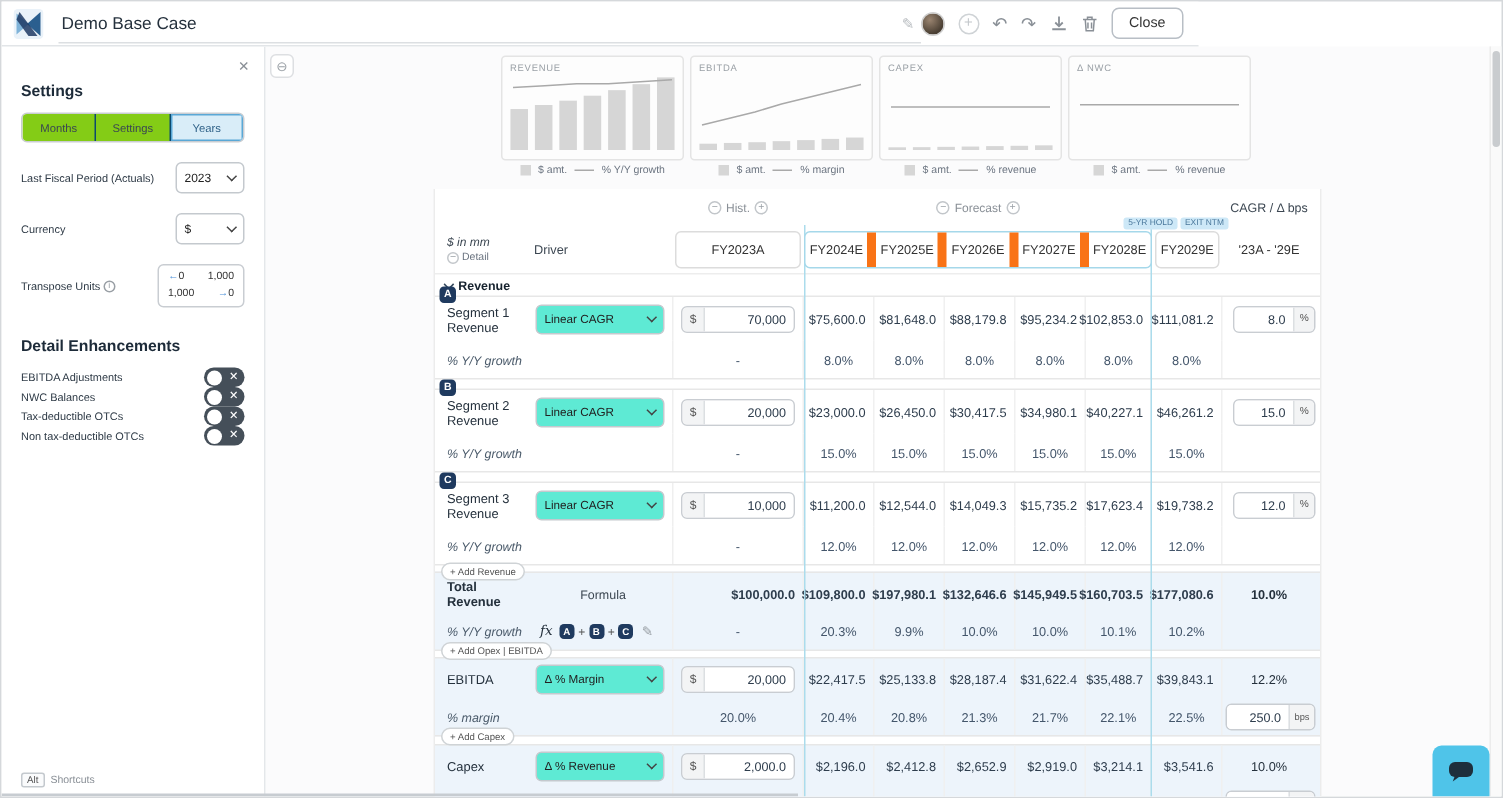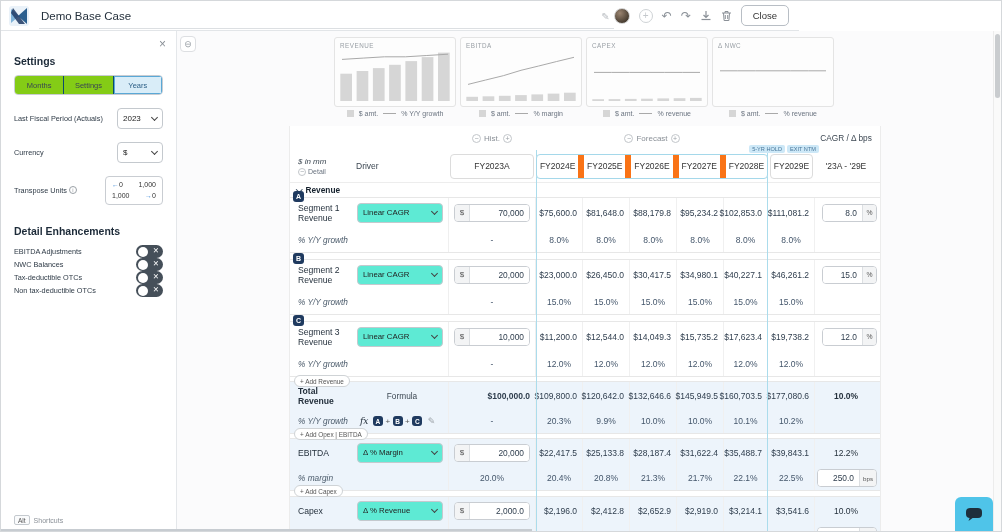--- a/index.html
+++ b/index.html
@@ -98,21 +98,21 @@
   .ig-pre{width:15px;background:#f3f4f5;border-right:1px solid #dcdfe2;display:flex;align-items:center;justify-content:center;font-size:8px;color:#555}
   .ig-in{flex:1;border:0;outline:0;text-align:right;padding-right:5px;font-size:8.4px;color:#2e3d4d;font-family:inherit;min-width:0;background:#fff}
   .cagr-cell{justify-content:flex-end}
   .cgroup{display:flex;height:18px;border:1px solid #c9cdd2;border-radius:4px;overflow:hidden;background:#fff;width:55px}
   .cg-suf{width:14px;background:#f3f4f5;border-left:1px solid #dcdfe2;display:flex;align-items:center;justify-content:center;font-size:6.8px;color:#555}
   .cg-suf.bps{width:17px;font-size:6.2px}
   .cagr-txt{width:100%;text-align:center;color:#25313d;font-size:8.5px}
   .gcell{align-self:stretch;display:flex;align-items:center;border-right:1px solid #f0f0f0}
   .gval{justify-content:flex-end;padding-right:5px;color:#2e3d4d}
   .gsub{justify-content:center;color:#44566b}
-  .boldvals .gval{font-weight:normal}
+  .boldvals .gval{font-weight:bold}
   .histcell{border-left:1px solid #efefef;border-right:1px solid #efefef;justify-content:center;color:#44566b}
   .pillrow{height:0;position:relative}
   .pill{position:absolute;left:4px;top:-6px;z-index:4;background:#fff;border:1px solid #cfd3d6;border-radius:6px;font-size:6.4px;color:#555;padding:1.5px 5px;font-family:inherit;white-space:nowrap}
   .gap4{height:4px}.gap5{height:5px}
   .fxwrap{display:flex;align-items:center;gap:2.5px;padding-left:4px}
   .fx{font-family:"DejaVu Serif",serif;font-style:italic;font-size:9px;color:#25313d;margin-right:2px}
   .fbadge{width:10px;height:10px;background:#1f3a5f;color:#fff;border-radius:3px;font-size:6.5px;font-weight:bold;display:flex;align-items:center;justify-content:center}
   .fplus{font-size:8px;color:#555}
   .fpencil{color:#9aa0a6;font-size:9px;margin-left:3px}
   
@@ -451,21 +451,21 @@
 
     <div class="pillrow">
         <button class="pill">+ Add Revenue</button>
       </div>
 
     <div class="grp blue boldvals">
       <div class="trow r1">
         <span class="nm b">Total Revenue</span>
         <span class="drv-txt">Formula</span>
         <div class="gcell gval c-fy23" style="font-weight:bold;justify-content:flex-end;padding-right:5px">$100,000.0</div>
-        <div style="display:contents"><div class="gcell gval">$109,800.0</div><div class="gcell gval">$120,642.0</div><div class="gcell gval">$132,646.6</div><div class="gcell gval">$145,949.5</div><div class="gcell gval">$160,703.5</div><div class="gcell gval">$177,080.6</div></div>
+        <div style="display:contents"><div class="gcell gval">$109,800.0</div><div class="gcell gval">$197,980.1</div><div class="gcell gval">$132,646.6</div><div class="gcell gval">$145,949.5</div><div class="gcell gval">$160,703.5</div><div class="gcell gval">$177,080.6</div></div>
         <div class="cl">
             <span class="cagr-txt" style="font-weight:bold">10.0%</span>
           </div>
       </div>
       <div class="trow r2">
         <span class="sublab">% Y/Y growth</span>
         <div class="fxwrap">
           <span class="fx">fx</span>
           <span class="fbadge">A</span>
           <span class="fplus">+</span>

